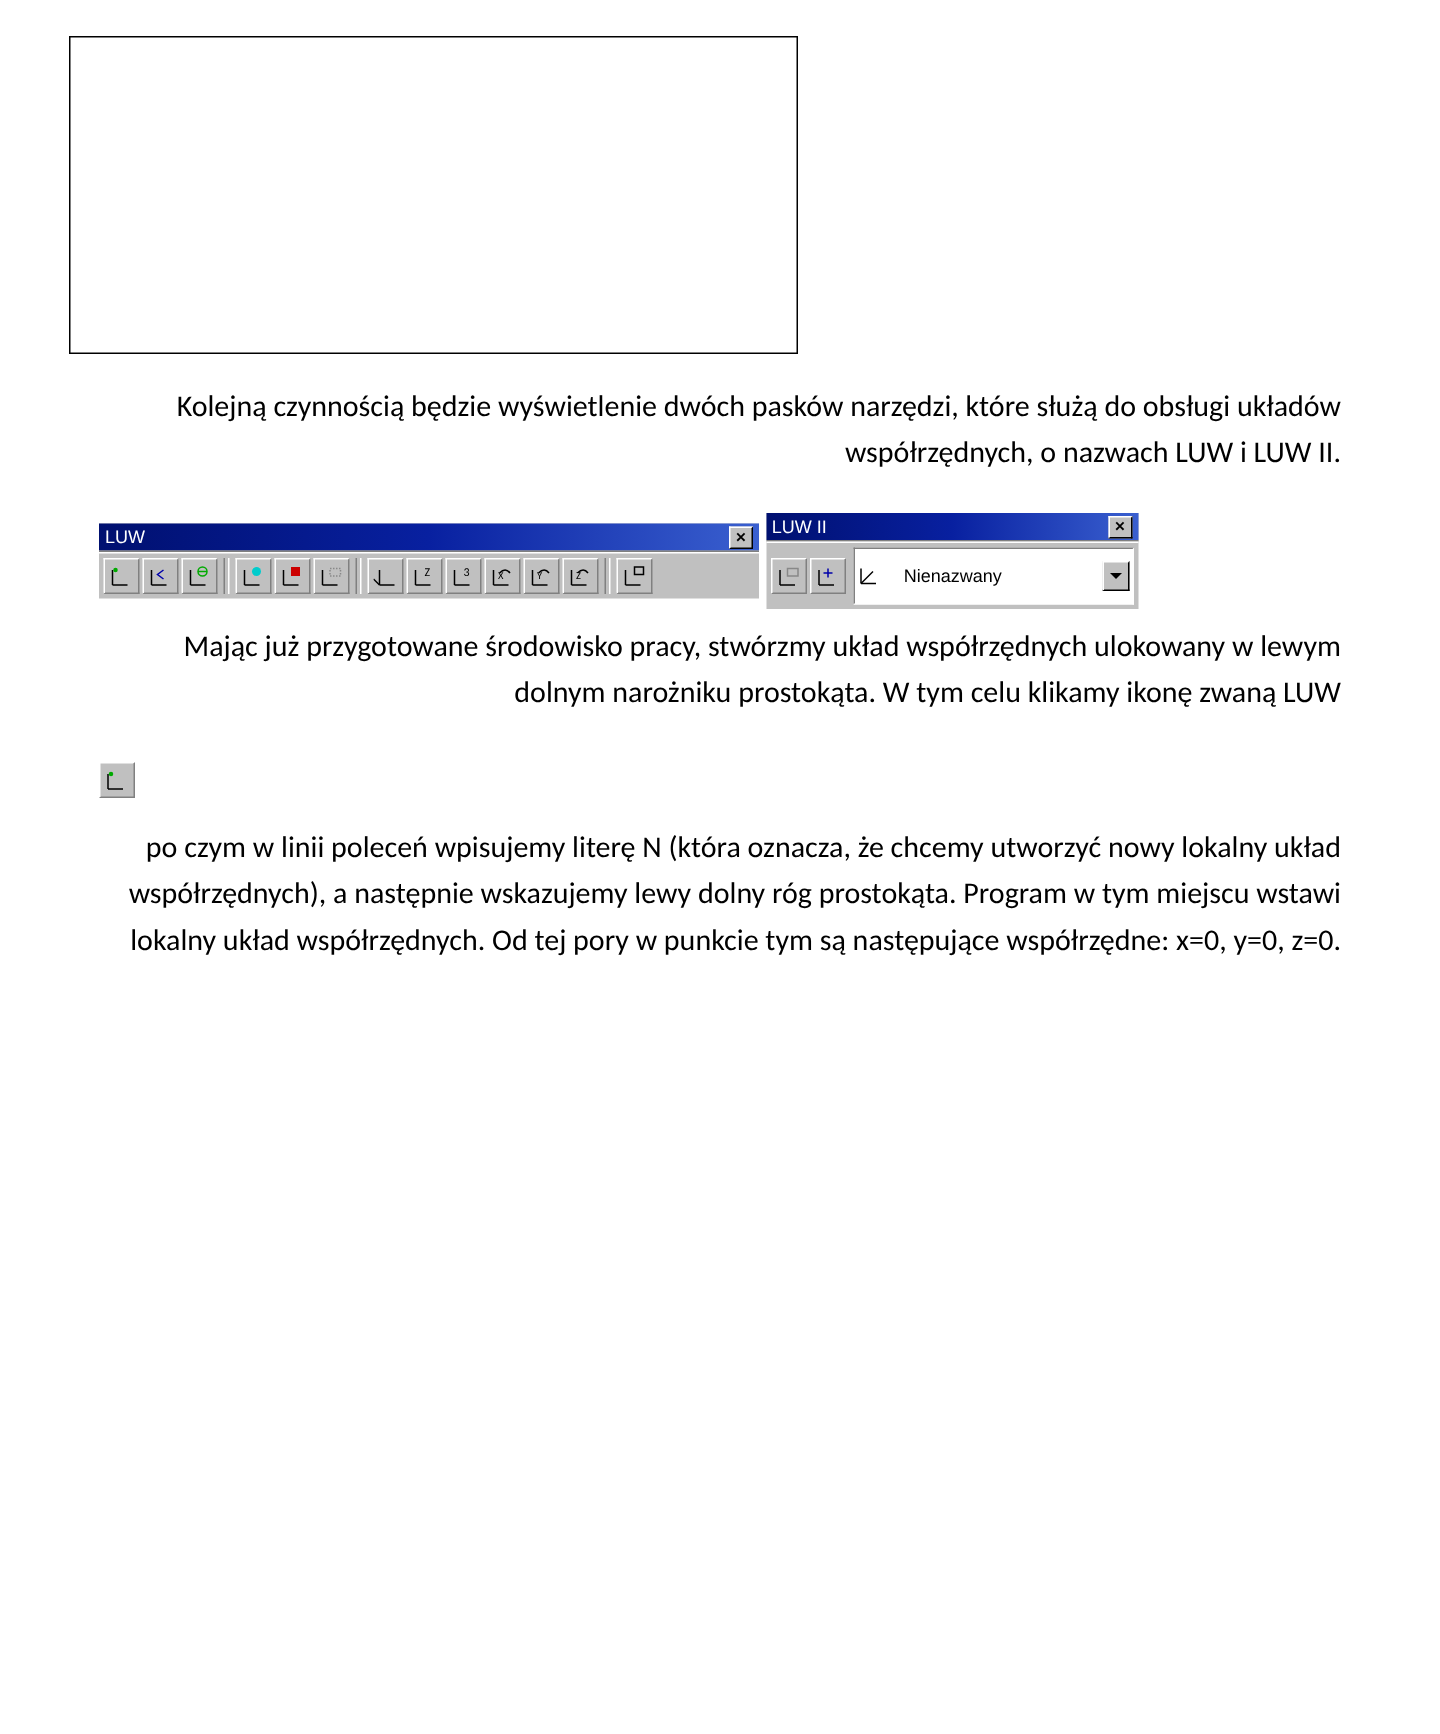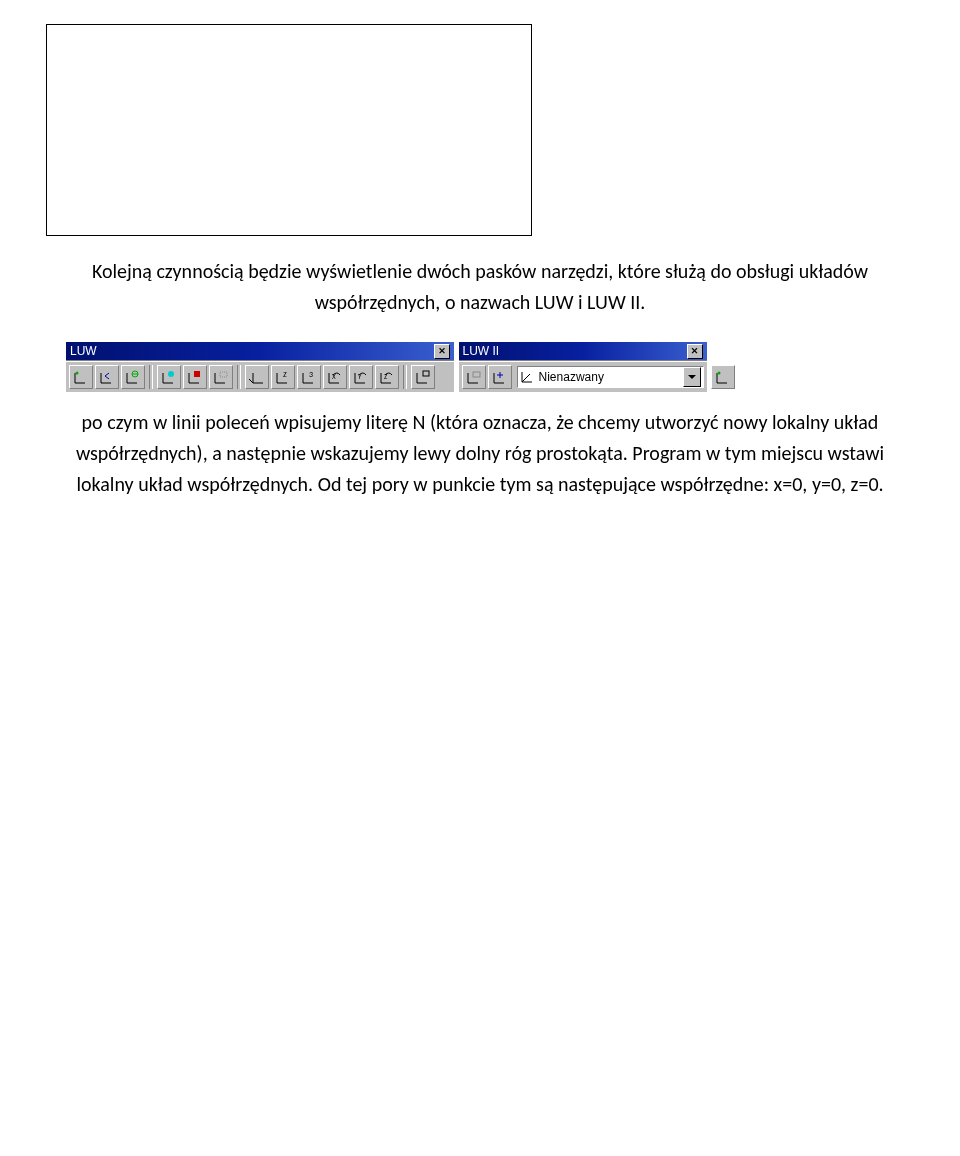--- a/index.html
+++ b/index.html
@@ -24,21 +24,21 @@
   }
   .fig-caption {
     font-size: 20px;
     margin: 8px 0 24px 0;
     line-height: 1.5;
   }
   .para {
     font-size: 20px;
     line-height: 1.55;
     margin: 0 0 24px 0;
-    text-align: center;
+    text-align: right;
   }
 
   
   .toolbar {
     background: #c0c0c0;
     display: inline-block;
     margin-bottom: 10px;
   }
   .titlebar {
     background: linear-gradient(90deg, #001070, #0820a0, #3a60d0);
@@ -98,34 +98,35 @@
     align-items: center;
     justify-content: center;
     background: #c0c0c0;
     box-sizing: border-box;
   }
   .tb-btn svg { display: block; }
 
   
   .toolbar2 { width: 248px; }
   .dropdown {
-    height: 22px;
+    height: 38px;
     background: #fff;
     border-top: 1px solid #808080;
     border-left: 1px solid #808080;
     border-right: 1px solid #fff;
     border-bottom: 1px solid #fff;
     display: flex;
     align-items: center;
     flex: 1;
     font-family: "MS Sans Serif", Tahoma, Arial, sans-serif;
     font-size: 12px;
     padding: 0 2px 0 3px;
     margin-left: 3px;
     box-sizing: border-box;
+    gap: 12px;
   }
   .dd-icon {
     width: 14px;
     height: 14px;
     margin-right: 4px;
     display: flex;
     align-items: center;
     justify-content: center;
   }
   .dd-text {
@@ -161,21 +162,21 @@
 <body>
 
 <div class="page">
 
   <div class="empty-box"></div>
 
 
   <p class="para">Kolejną czynnością będzie wyświetlenie dwóch pasków narzędzi, które służą do obsługi układów współrzędnych, o nazwach LUW i LUW II.</p>
 
   
-  <div class="toolbar" style="width:388px">
+  <div class="toolbar" style="width:440px">
     <div class="titlebar">
       <span class="titlebar-title">LUW</span>
       <span class="close-btn">✕</span>
     </div>
     <div class="toolbar-row">
       <span class="tb-btn">
         <svg width="16" height="16">
             <line x1="2" y1="14" x2="2" y2="4" stroke="#000"></line>
             <line x1="2" y1="14" x2="12" y2="14" stroke="#000"></line>
             <circle cx="4" cy="4" r="1.5" fill="#0a0"></circle>
@@ -306,20 +307,21 @@
               <line x1="1" y1="12" x2="9" y2="4" stroke="#000"></line>
             </svg>
         </span>
         <span class="dd-text">Nienazwany</span>
         <span class="dd-arrow"></span>
       </div>
     </div>
   </div>
 
 
+  <p class="para">Mając już przygotowane środowisko pracy, stwórzmy układ współrzędnych ulokowany w lewym dolnym narożniku prostokąta. W tym celu klikamy ikonę zwaną LUW</p>
 
   <span class="single-icon">
     <span class="tb-btn">
       <svg width="16" height="16">
           <line x1="2" y1="14" x2="2" y2="4" stroke="#000"></line>
           <line x1="2" y1="14" x2="12" y2="14" stroke="#000"></line>
           <circle cx="4" cy="4" r="1.5" fill="#0a0"></circle>
         </svg>
     </span>
   </span>

